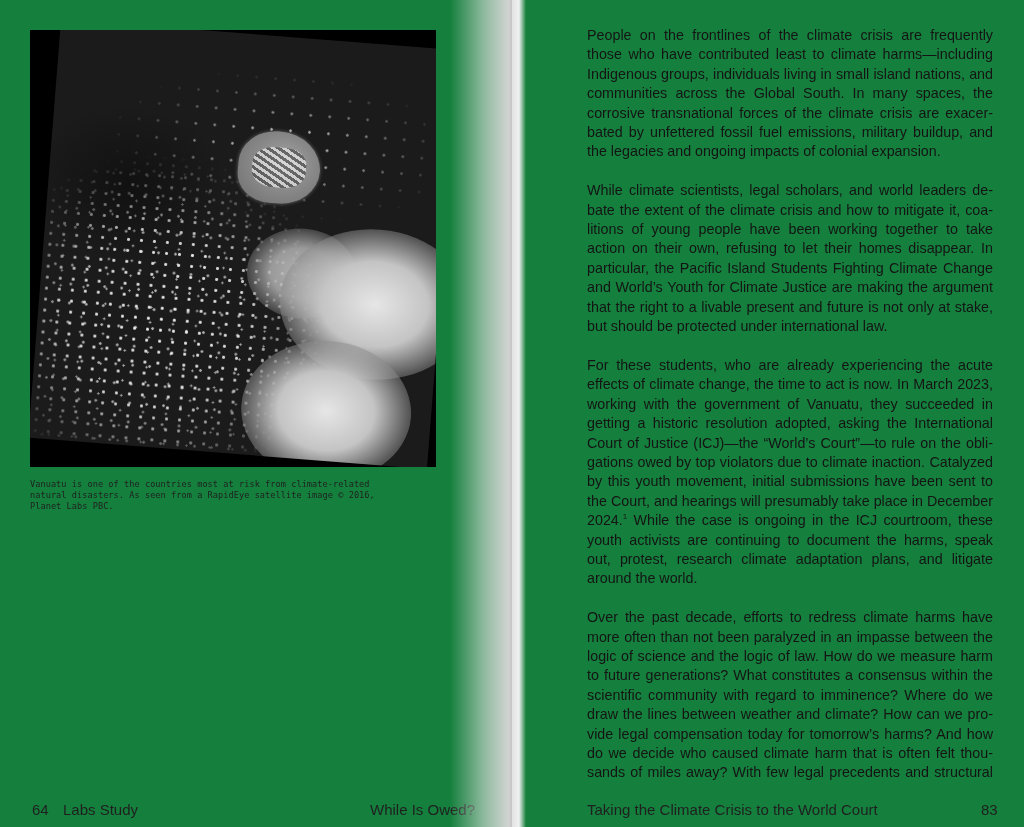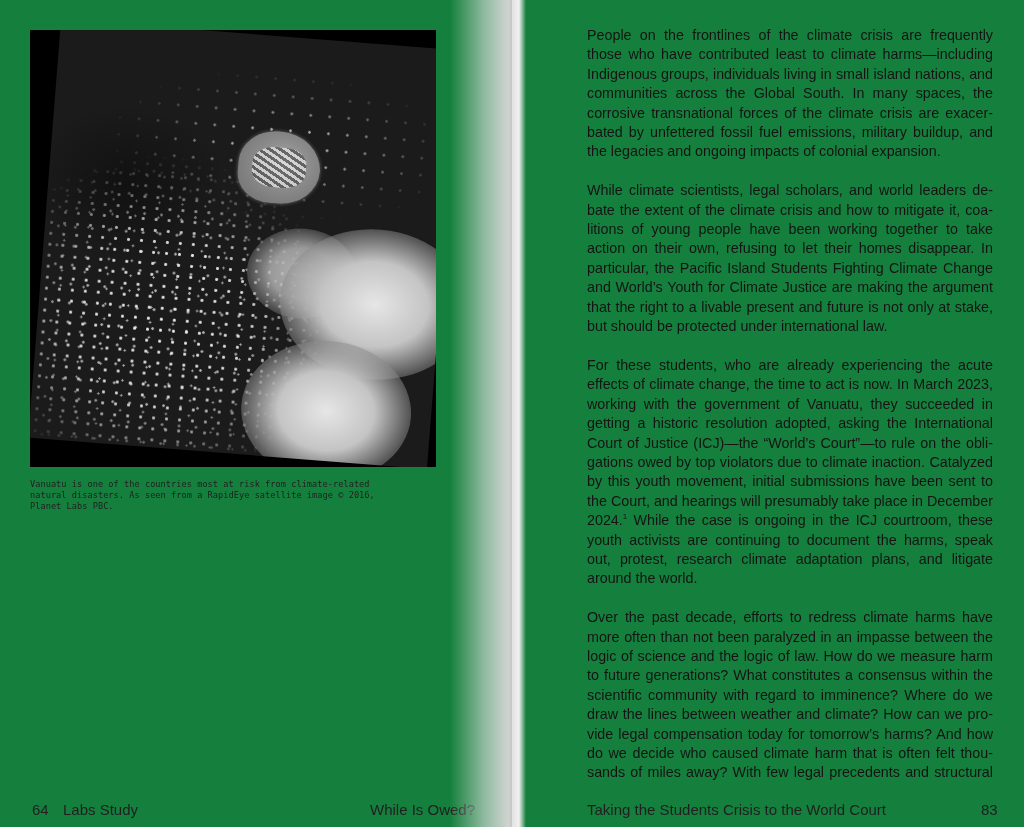--- a/index.html
+++ b/index.html
@@ -136,18 +136,18 @@
   <div class="page page-right">
     <div class="gutter-shade"></div>
 
     <div class="body-text">
       <p>People on the frontlines of the climate crisis are frequently those who have contributed least to climate harms—including Indigenous groups, individuals living in small island nations, and communities across the Global South. In many spaces, the corrosive transnational forces of the climate crisis are exacer­bated by unfettered fossil fuel emissions, military buildup, and the legacies and ongoing impacts of colonial expansion.</p>
       <p>While climate scientists, legal scholars, and world leaders de­bate the extent of the climate crisis and how to mitigate it, coa­litions of young people have been working together to take action on their own, refusing to let their homes disappear. In particular, the Pacific Island Students Fighting Climate Change and World’s Youth for Climate Justice are making the argument that the right to a livable present and future is not only at stake, but should be protected under international law.</p>
       <p><span>For these students, who are already experiencing the acute effects of climate change, the time to act is now. In March 2023, working with the government of Vanuatu, they succeeded in getting a historic resolution adopted, asking the International Court of Justice (ICJ)—the “World’s Court”—to rule on the obli­gations owed by top violators due to climate inaction. Cata­lyzed by this youth movement, initial submissions have been sent to the Court, and hearings will presumably take place in December 2024.</span><sup class="fnref">1</sup><span> While the case is ongoing in the ICJ court­room, these youth activists are continuing to document the harms, speak out, protest, research climate adaptation plans, and litigate around the world.</span></p>
       <p class="last">Over the past decade, efforts to redress climate harms have more often than not been paralyzed in an impasse between the logic of science and the logic of law. How do we measure harm to future generations? What constitutes a consensus within the scientific community with regard to imminence? Where do we draw the lines between weather and climate? How can we pro­vide legal compensation today for tomorrow’s harms? And how do we decide who caused climate harm that is often felt thou­sands of miles away? With few legal precedents and structural</p>
     </div>
 
-    <div class="footer running-right">Taking the Students Crisis to the World Court</div>
+    <div class="footer running-right">Taking the Climate Crisis to the World Court</div>
     <div class="footer folio-right">83</div>
   </div>
 
   <div class="spine"></div>
 </div>
 
 </body></html>

